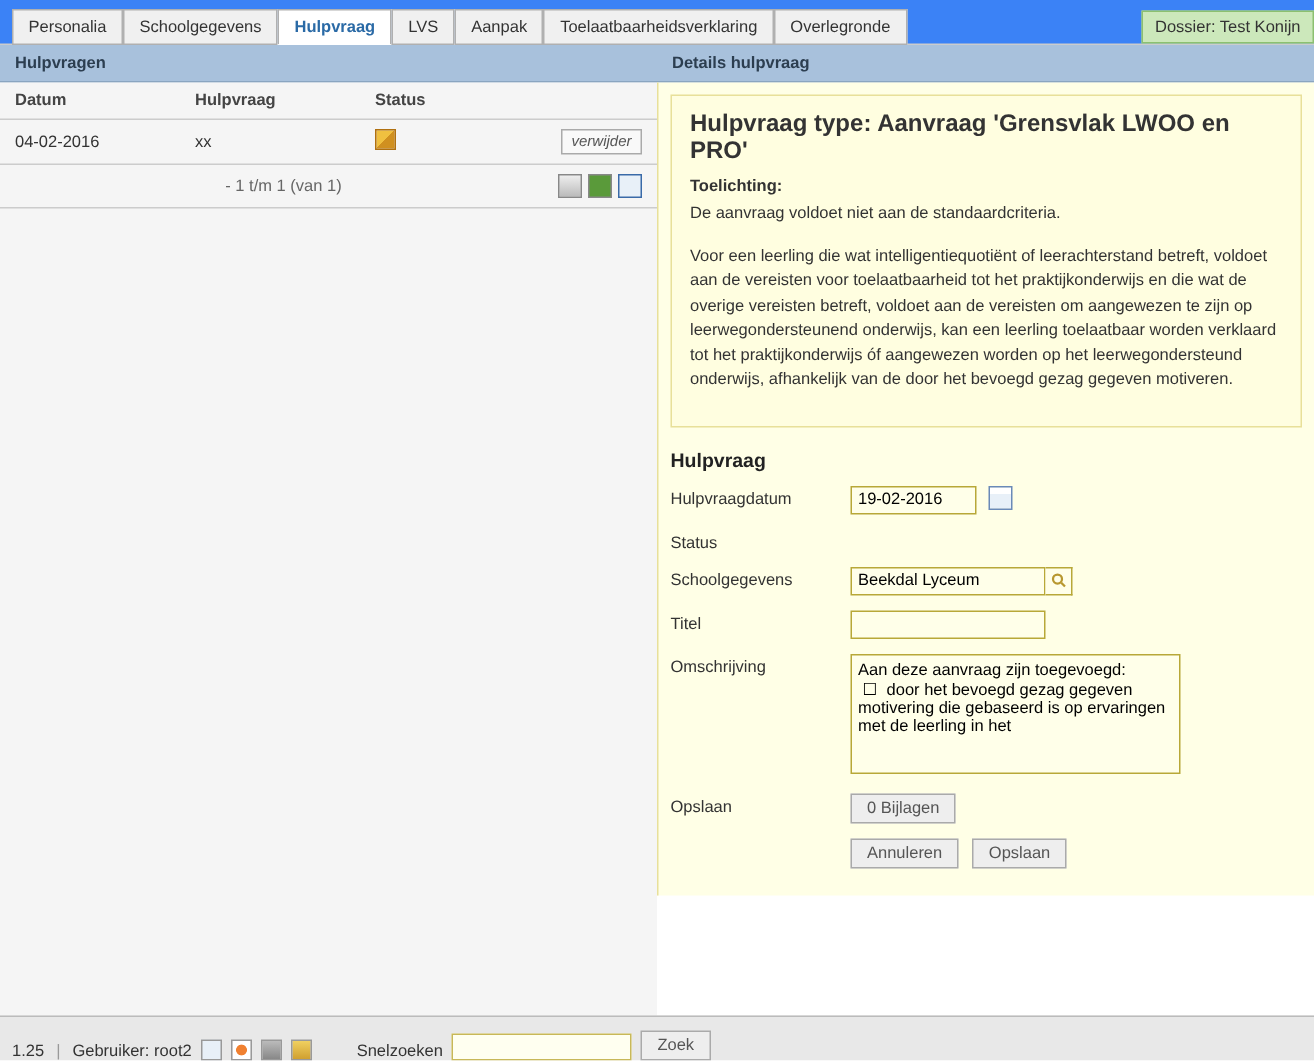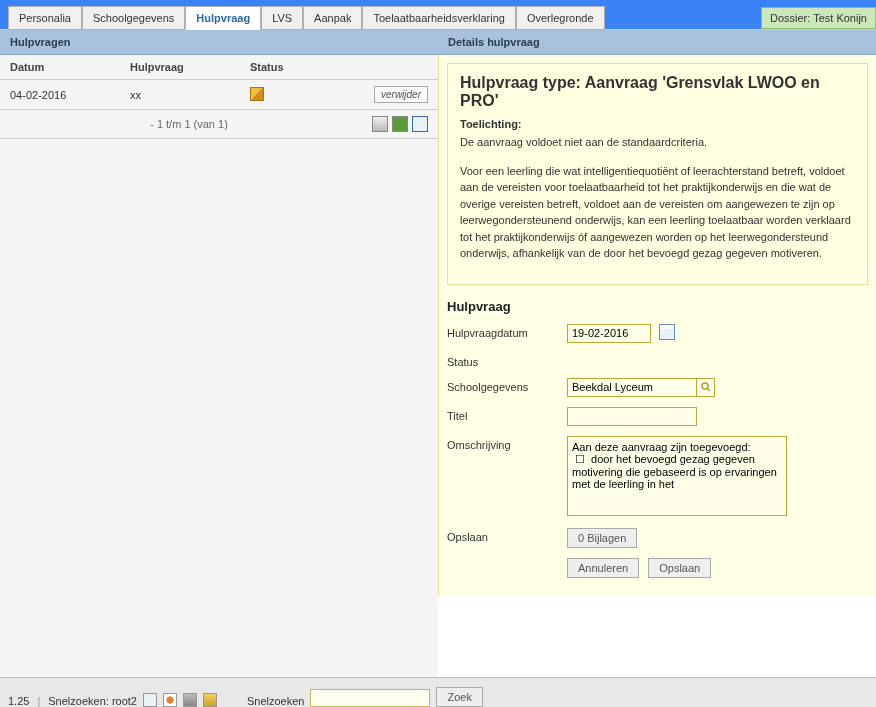--- a/index.html
+++ b/index.html
@@ -161,21 +161,21 @@
         <button class="btn">Opslaan</button>
       </div>
     </div>
   </div>
 
 </div>
 
 <div class="bottom-bar">
   <span>1.25</span>
   <span class="sep">|</span>
-  <span>Snelzoeken: root2</span>
+  <span>Gebruiker: root2</span>
   <span class="mini-icon flag"></span>
   <span class="mini-icon refresh"></span>
   <span class="mini-icon db"></span>
   <span class="mini-icon key"></span>
   <span style="margin-left:30px">Snelzoeken</span>
   <input class="search-input" value="" style="">
   <button class="btn">Zoek</button>
 </div>
 
 </body></html>

